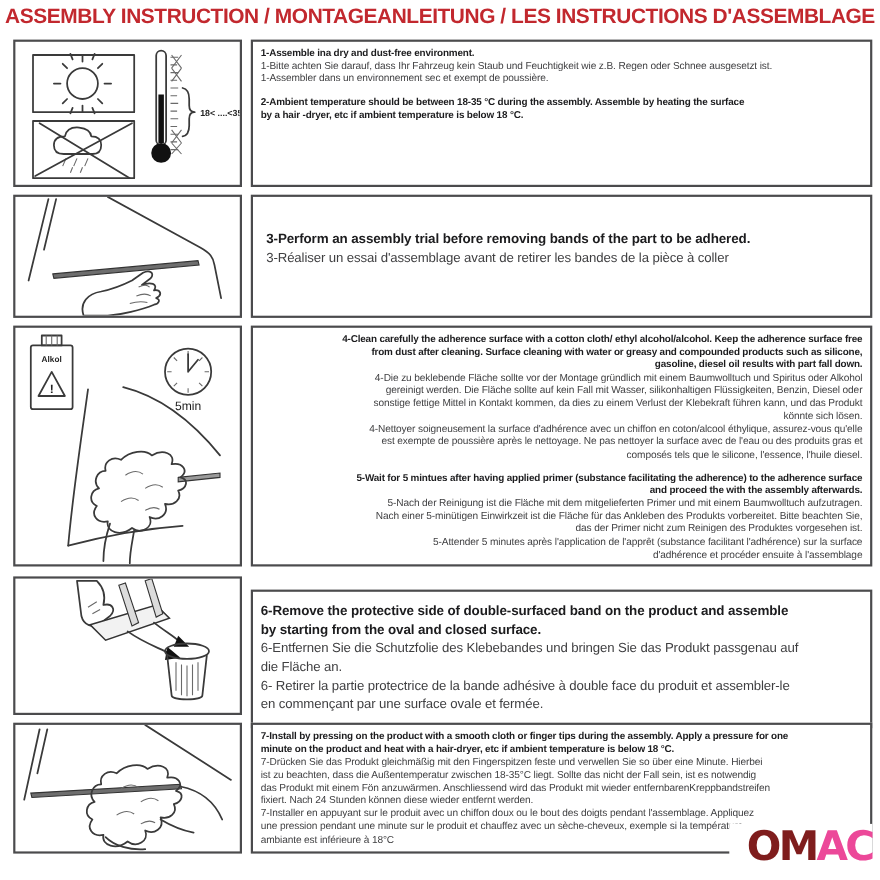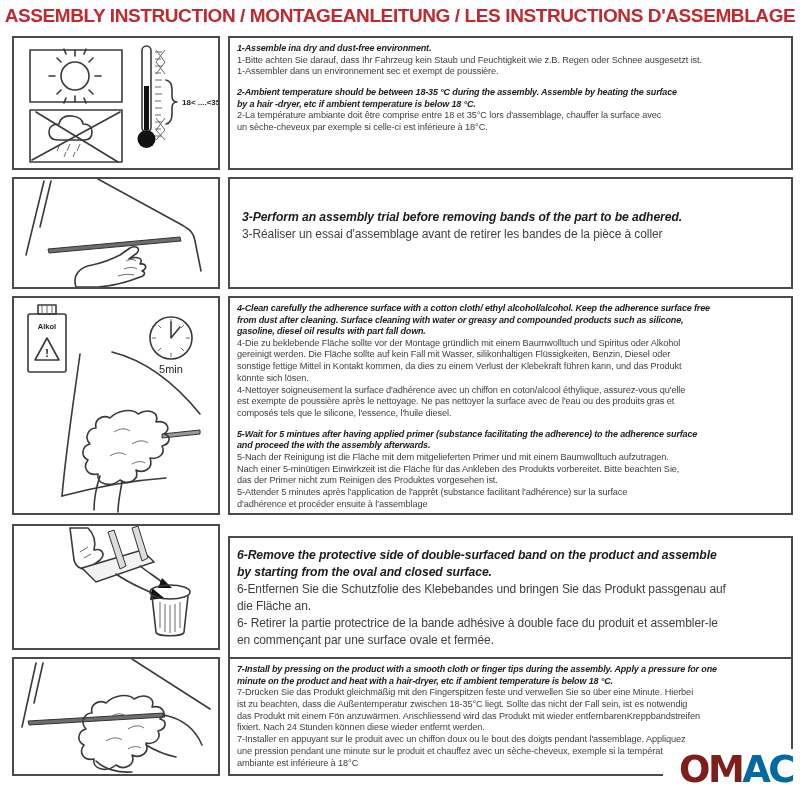--- a/index.html
+++ b/index.html
@@ -11,44 +11,44 @@
   .title {
     position:absolute; top:5px; left:0; right:0; text-align:center;
     color:#C2282E; font-weight:bold; font-size:19px; letter-spacing:-0.4px;
     white-space:nowrap;
   }
   .box { position:absolute; border:2px solid #4B4B4D; background:#fff; overflow:hidden; }
   .illus { display:flex; align-items:center; justify-content:center; }
   .illus svg { display:block; }
   .txtbox { padding:5px 7px; }
   .sec .txt { white-space:pre-line; color:#3F3F41; font-size:9.2px; line-height:1.28; letter-spacing:-0.1px; }
-  .sec .en { font-weight:bold; color:#1C1C1E; font-size:9px; letter-spacing:-0.15px;font-style:italic; }
+  .sec .en { font-weight:bold; color:#1C1C1E; font-size:9px; letter-spacing:-0.15px; }
   .sec + .sec { margin-top:9px; }
   .lg .txt { font-size:12px; line-height:1.4; letter-spacing:-0.1px; }
   .lg .en { font-size:12.2px; }
   .pad-mid { padding-top:30px; }
   .pad-sm { padding-top:9px; }
   
   #r1-il { top:36px;  left:12px;  width:208px; height:134px; }
   #r1-tx { top:36px;  left:228px; width:565px; height:134px; }
   #r2-il { top:177px; left:12px;  width:208px; height:112px; }
   #r2-tx { top:177px; left:228px; width:565px; height:112px;padding-left:12px; }
   #r3-il { top:296px; left:12px;  width:208px; height:219px; }
-  #r3-tx { top:296px; left:228px; width:565px; height:219px; }
+  #r3-tx { top:296px; left:228px; width:565px; height:219px;text-align:right; }
   #r4-il { top:524px; left:12px;  width:208px; height:126px; }
   #r4-tx { top:524px; left:228px; width:565px; height:126px;margin-top:12px; }
   #r5-il { top:657px; left:12px;  width:208px; height:119px; }
   #r5-tx { top:657px; left:228px; width:565px; height:119px; }
   .logo {
     position:absolute; top:749px; right:7px; background:#fff;
     padding:2px 0 2px 16px; font-weight:bold; font-size:37px;
     letter-spacing:-2.5px; line-height:1; font-family:"DejaVu Sans", sans-serif;
   }
   .logo .lb { color:#7f1d1d; }
-  .logo .lr { color:#0369a1;margin-top:24px; }
+  .logo .lr { color:#ec4899;margin-top:24px; }
   svg .ln { stroke:#3A3A3A; stroke-width:1.6; fill:none; stroke-linecap:round; stroke-linejoin:round; }
   svg .thin { stroke:#6a6a6a; stroke-width:1; fill:none; }
   svg .dark { fill:#111; }
   svg text { font-family:"Liberation Sans", sans-serif; fill:#222; }
 </style>
 </head>
 <body>
 
 <div class="page">
 
@@ -80,22 +80,20 @@
   </div>
   <div class="box txtbox" id="r1-tx">
     <div class="sec">
       <p class="txt en">1-Assemble ina dry and dust-free environment.</p>
       <p class="txt">1-Bitte achten Sie darauf, dass Ihr Fahrzeug kein Staub und Feuchtigkeit wie z.B. Regen oder Schnee ausgesetzt ist.</p>
       <p class="txt">1-Assembler dans un environnement sec et exempt de poussière.</p>
     </div>
     <div class="sec">
       <p class="txt en">2-Ambient temperature should be between 18-35 °C  during the assembly. Assemble by heating the surface
 by a hair -dryer, etc if ambient temperature is below 18 °C.</p>
-      <p class="txt">2-La température ambiante doit être comprise entre 18 et 35°C lors d'assemblage, chauffer la surface avec
-un sèche-cheveux par exemple si celle-ci est inférieure à 18°C.</p>
     </div>
   </div>
 
   <div class="box illus" id="r2-il">
     <svg width="204" height="108" viewBox="0 0 204 108">
       <path class="ln" d="M30,2 L12,76"></path>
       <path class="ln" d="M37,2 L26,48"></path>
       <path class="ln" d="M84,0 L168,46 C177,51 180,55 181,62 L187,92"></path>
       <polygon points="34,70 166,58 167,62 35,74" fill="#6E6E6E" stroke="#333" stroke-width="1"></polygon>
       <g>

